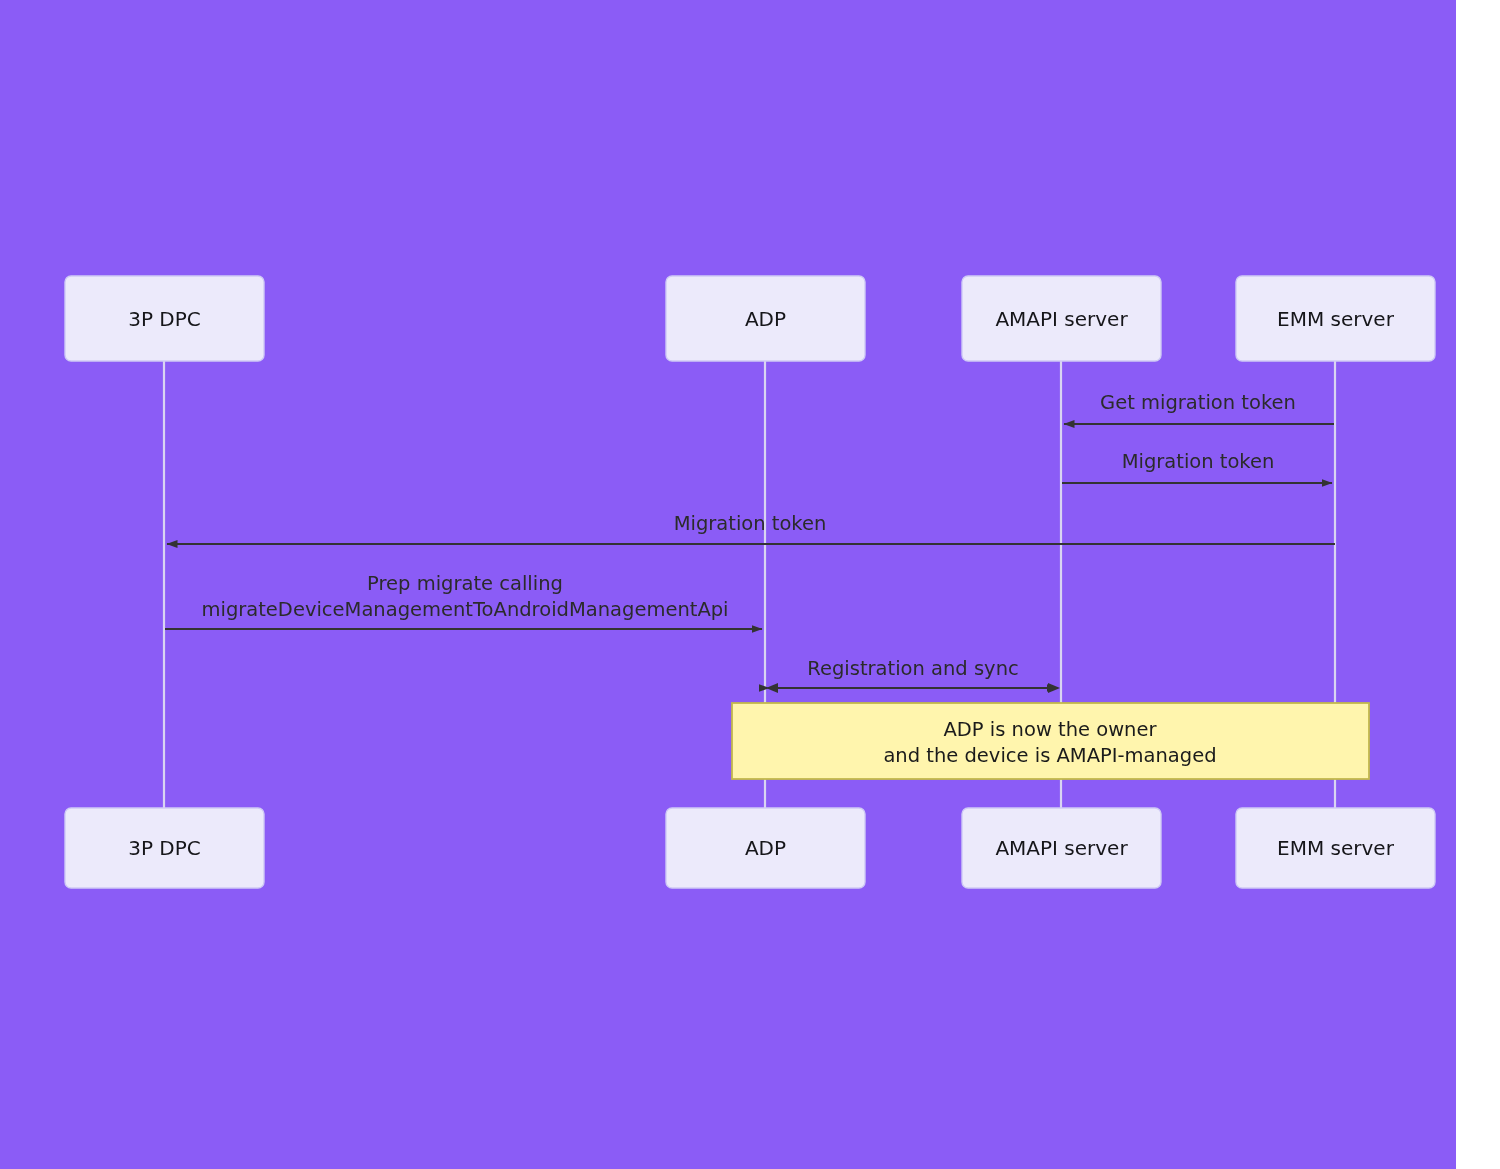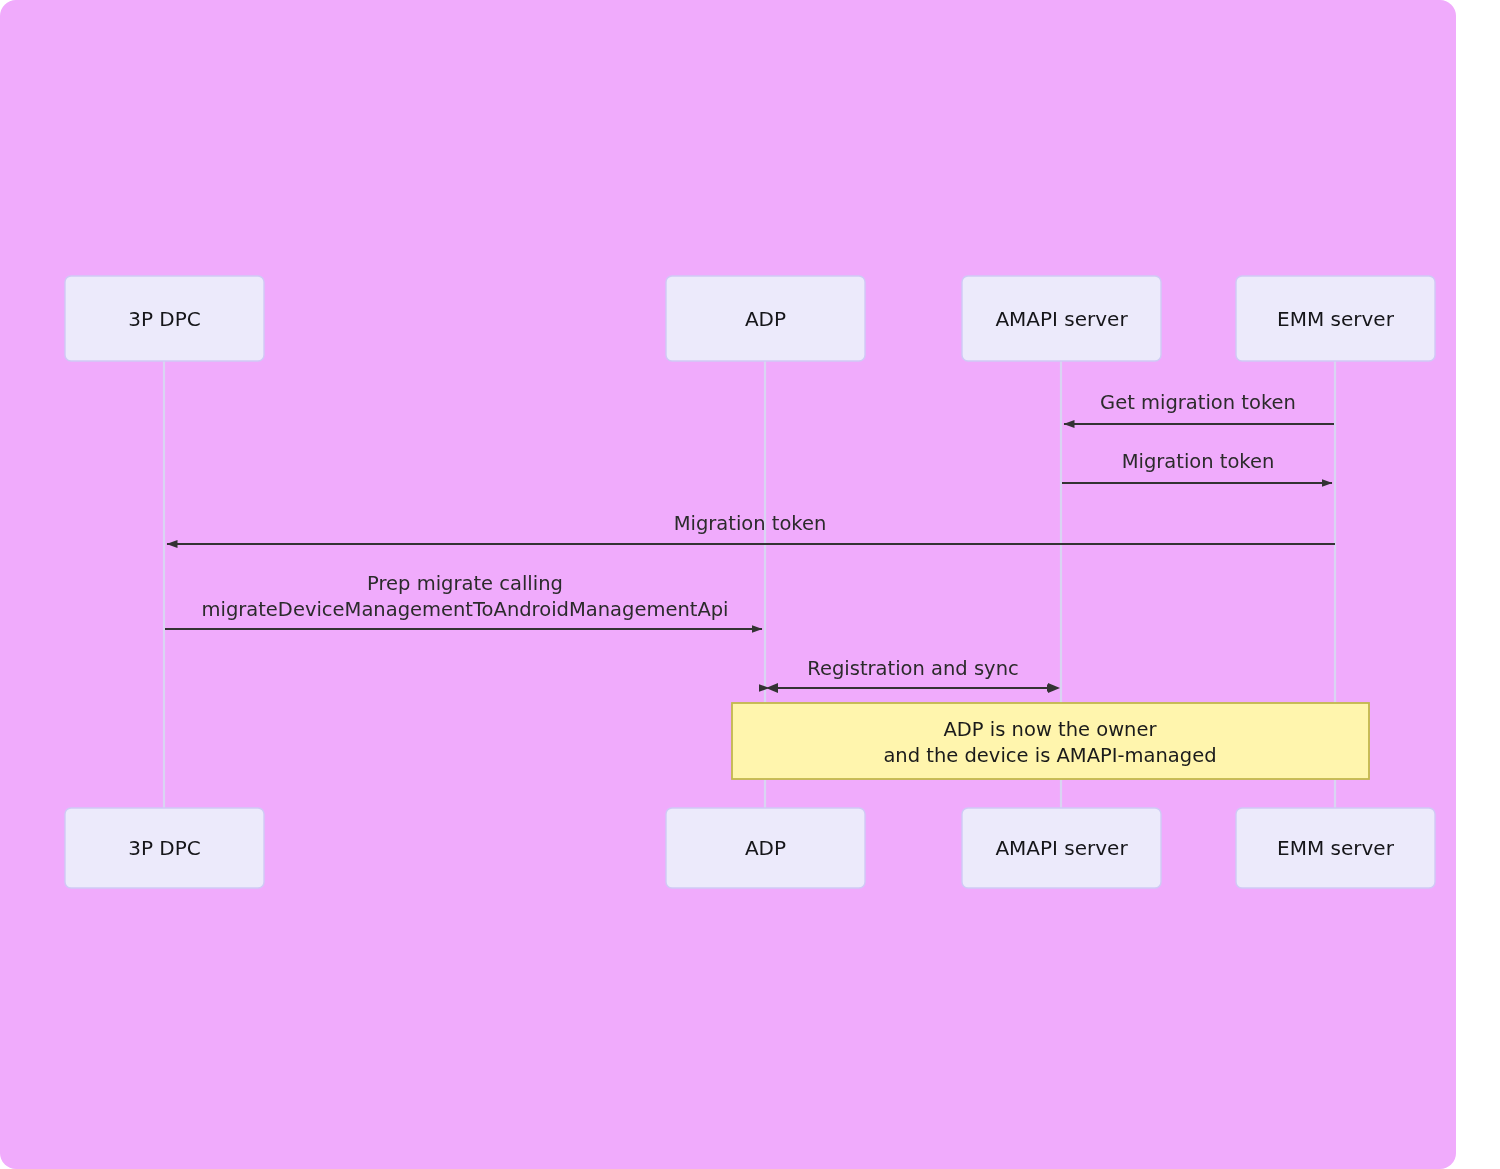--- a/index.html
+++ b/index.html
@@ -11,22 +11,21 @@
   body {
     width: 1500px;
     height: 1169px;
     font-family: "DejaVu Sans", "Liberation Sans", sans-serif;
     overflow: hidden;
   }
   #diagram {
     position: relative;
     width: 1456px;
     height: 1169px;
-    background: #f0abfc;
-    border-radius: 16px;
+    background: #8b5cf6;
   }
   svg#seq {
     position: absolute;
     left: 0;
     top: 0;
     width: 1500px;
     height: 1169px;
     display: block;
   }
   .actor-box {

